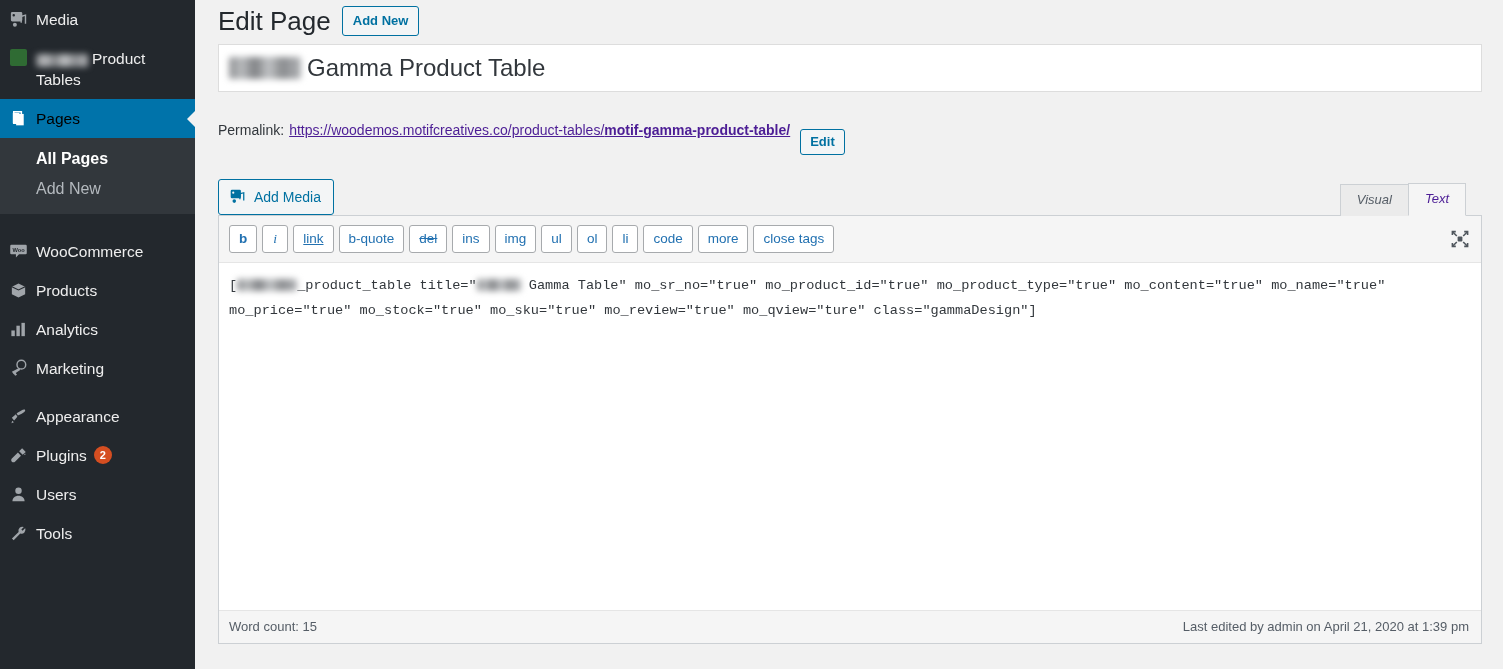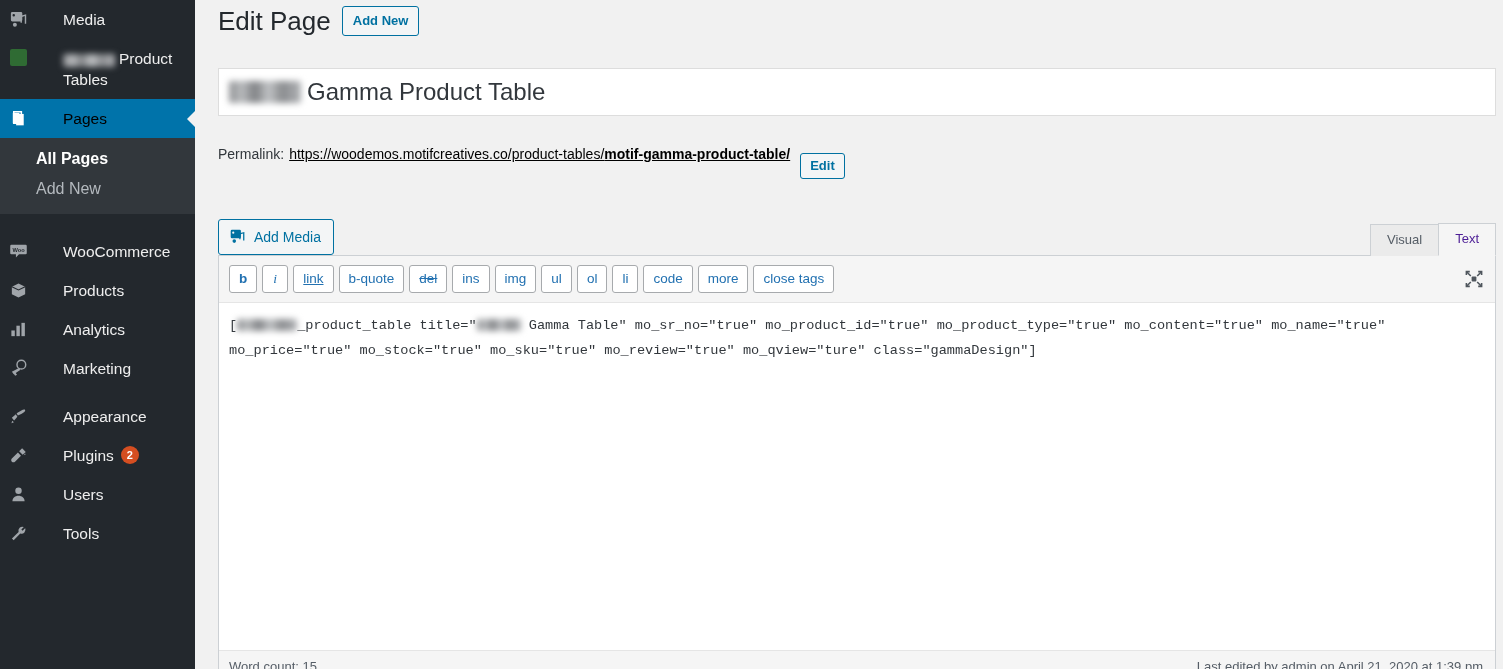--- a/index.html
+++ b/index.html
@@ -26,21 +26,20 @@
   }
   .menu-item {
     display: flex;
     align-items: flex-start;
     padding: 9px 0 9px 0;
     font-size: 15.5px;
     color: #eee;
     line-height: 21px;
     position: relative;
     cursor: pointer;
-    gap: 27px;
   }
   .menu-item .mi-icon {
     width: 36px;
     min-width: 36px;
     display: flex;
     justify-content: center;
     align-items: flex-start;
     padding-top: 1px;
   }
   .menu-item .mi-label { padding-right: 12px; }
@@ -102,21 +101,21 @@
     background: #2f6b33;
     border-radius: 2px;
     display: block;
   }
 
   
   #main {
     flex: 1;
     height: 669px;
     background: #f1f1f1;
-    padding: 0 7px 0 11px;
+    padding: 0 21px 0 11px;
     position: relative;
     overflow: hidden;
   }
 
   #page-head {
     display: flex;
     align-items: center;
     padding: 0 0 0 12px;
     height: 42px;
   }
@@ -135,21 +134,21 @@
     border-radius: 3px;
     color: #0071a1;
     font-size: 13px;
     line-height: 1;
     padding: 7px 10px 8px;
     cursor: pointer;
     font-weight: 600;
     white-space: nowrap;
   }
 
-  #title-wrap { padding: 0 0 0 12px; margin-top: 26px; }
+  #title-wrap { padding: 0 0 0 12px; margin-top: 2px; }
   #title-field {
     width: 100%;
     height: 48px;
     background: #fff;
     border: 1px solid #ddd;
     box-shadow: 0 0 0 transparent;
     border-radius: 0;
     display: flex;
     align-items: center;
     padding: 0 10px;
@@ -164,21 +163,21 @@
   #permalink-row {
     display: flex;
     align-items: center;
     padding: 0 0 0 12px;
     margin-top: 13px;
     font-size: 14px;
     color: #32373c;
   }
   #permalink-label { margin-right: 5px; color: #32373c; }
   #permalink-link {
-    color: #000000;
+    color: #4c1d95;
     text-decoration: underline;
     cursor: pointer;
   }
   #permalink-link .slug { font-weight: bold; }
   #permalink-edit { margin-left: 10px; padding: 5px 9px 6px; font-weight: 600; font-size: 13px; margin-top: 24px;}
 
   
   #editor-wrap {
     margin: 24px 0 0 12px;
     position: relative;
@@ -194,28 +193,28 @@
     gap: 8px;
     background: #f3f5f6;
     border: 1px solid #0071a1;
     border-radius: 3px;
     color: #0071a1;
     font-size: 14px;
     padding: 8px 12px 9px 10px;
     cursor: pointer;
     font-weight: 400;
     z-index: 2;
-    margin-top: 16px;
   }
   #editor-tabs {
     position: absolute;
-    right: 0;
+    right: 16px;
     bottom: -1px;
     display: flex;
     align-items: flex-end;
+    font-style: italic;
   }
   .ed-tab {
     font-size: 13px;
     color: #555d66;
     padding: 7px 16px 8px;
     border: 1px solid #ccd0d4;
     border-bottom: none;
     background: #ebebeb;
     margin-left: -1px;
     cursor: pointer;

